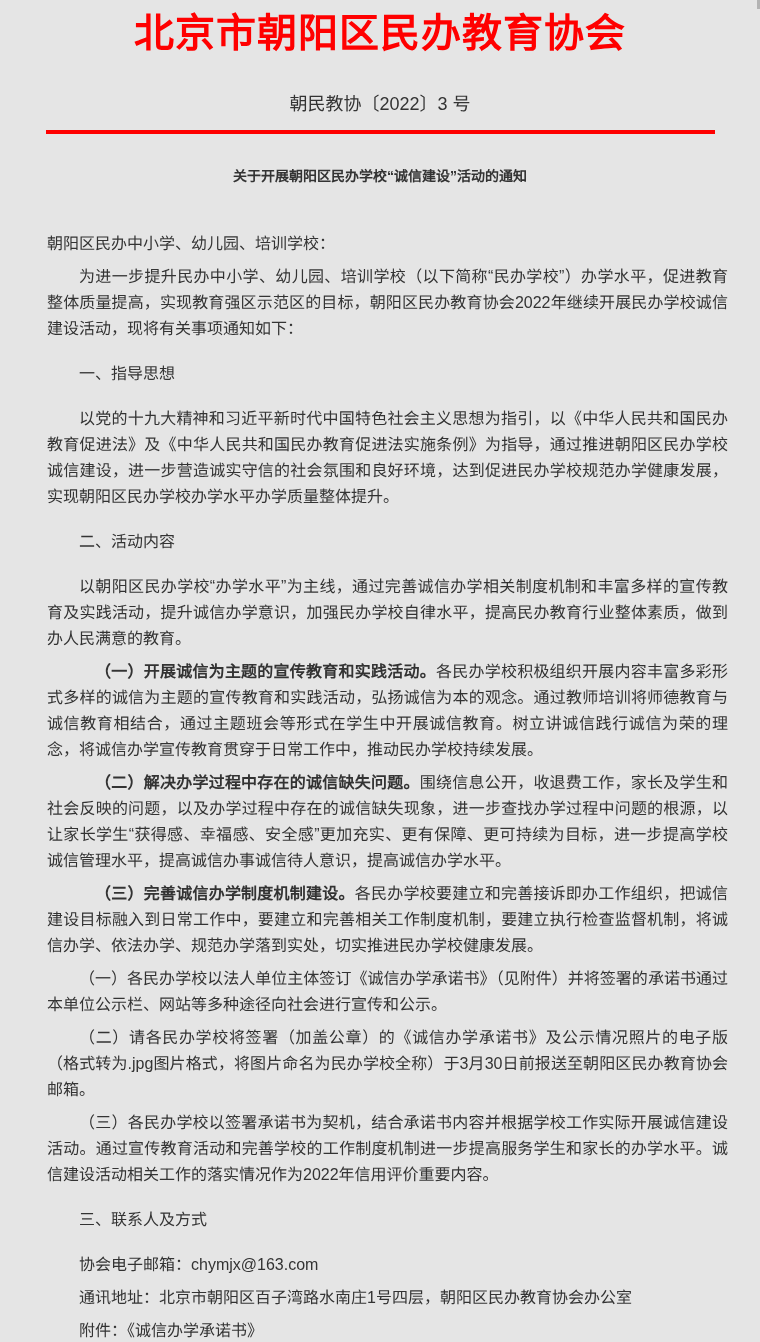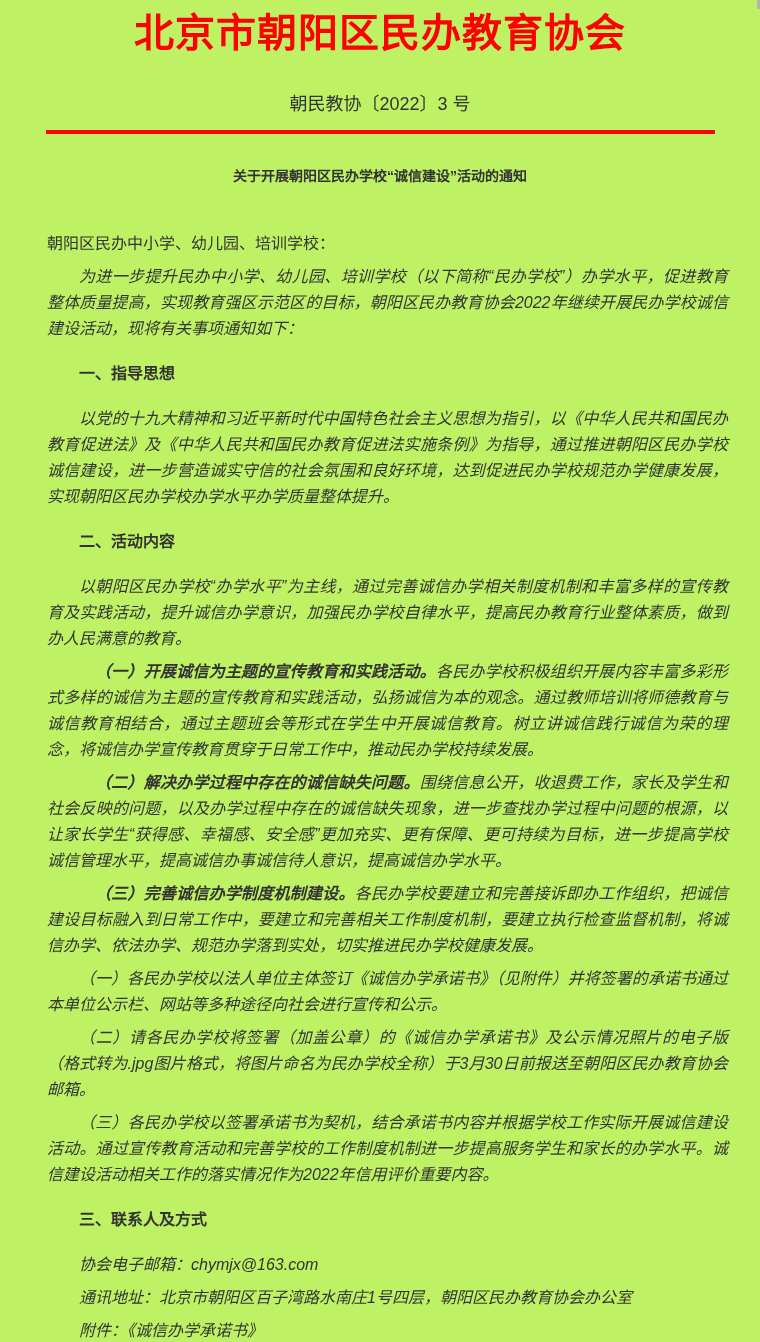--- a/index.html
+++ b/index.html
@@ -5,21 +5,21 @@
   html, body {
     margin: 0;
     padding: 0;
     background: #ffffff;
   }
   .page {
     position: relative;
     width: 760px;
     height: 1342px;
     margin: 0 auto;
-    background: #bef264;
+    background: #e5e5e5;
     color: #333333;
     font-family: "Liberation Sans", "DejaVu Sans", sans-serif;
     overflow: hidden;
   }
   .org-title {
     margin: 0;
     padding-top: 10px;
     text-align: center;
     font-family: "Liberation Serif", "DejaVu Serif", serif;
     font-weight: bold;
@@ -54,26 +54,25 @@
     line-height: 26px;
     text-align: justify;
     color: #333333;
   }
   .salutation {
     margin: 43px 0 6px 0;
   }
   .doc-body p.para {
     margin: 7px 0;
     text-indent: 2em;
-    font-style: italic;
   }
   .doc-body p.heading {
     margin: 19px 0;
     text-indent: 2em;
-    font-weight: bold;
+    font-weight: normal;
   }
   .doc-body p.para strong {
     font-weight: bold;
     margin-left: 16px;
   }
   .signature-block {
     margin-top: 10px;
     text-align: right;
     padding-right: 2px;
   }

